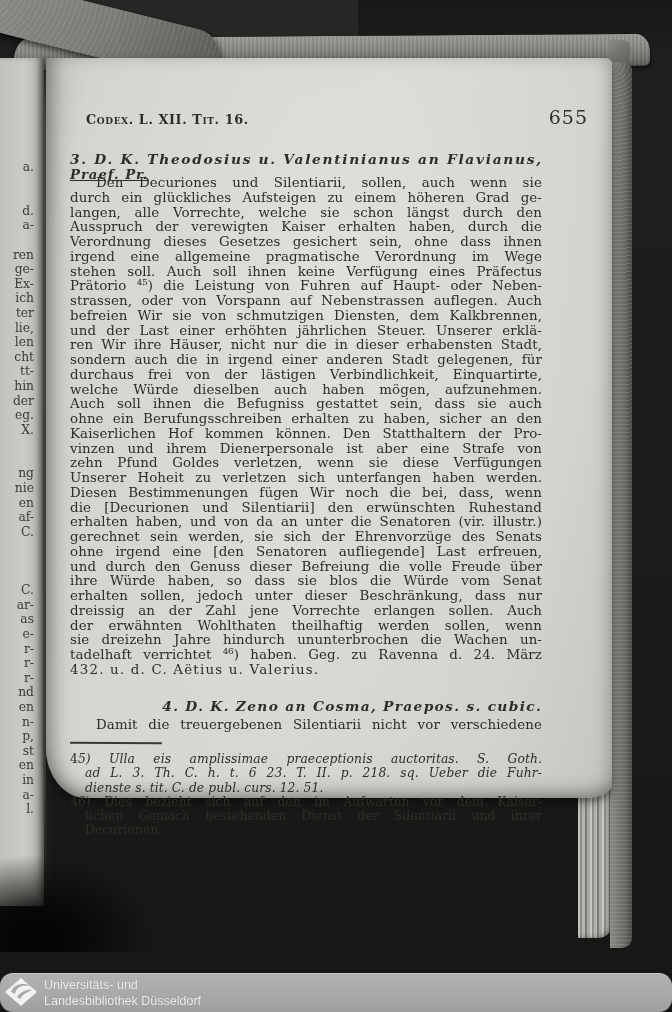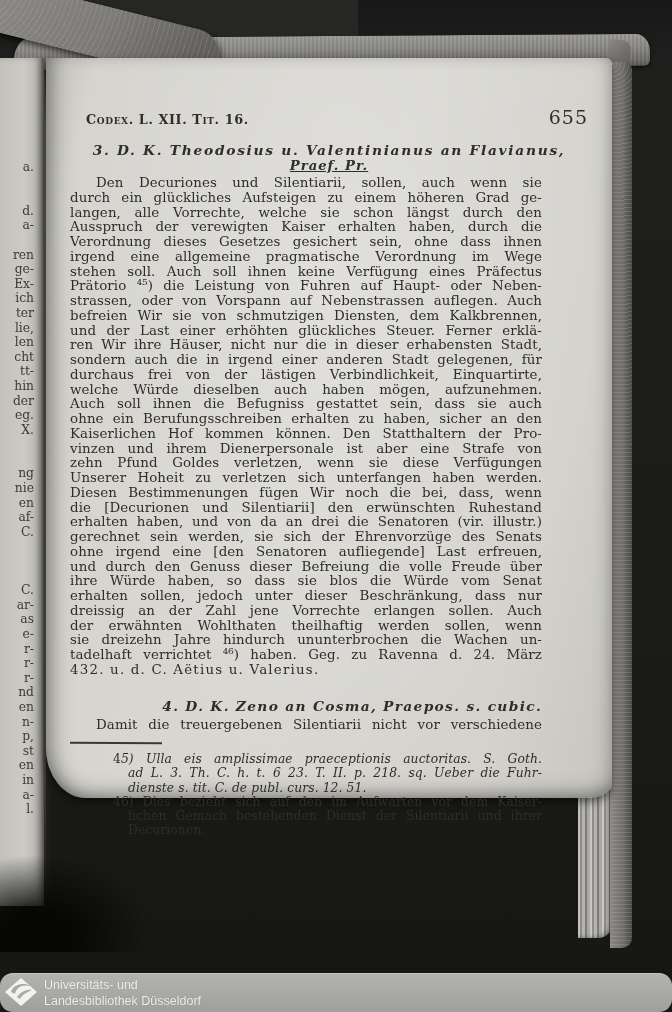--- a/index.html
+++ b/index.html
@@ -93,21 +93,21 @@
 
   
   .running-head{
     position:absolute;left:40px;top:48px;width:502px;
     display:flex;align-items:baseline;white-space:nowrap;
   }
   .codex-label{font-weight:bold;font-variant:small-caps;font-size:12.8px;letter-spacing:.6px;}
   .latin-title{font-style:italic;font-weight:bold;font-size:13.2px;margin-left:14px;letter-spacing:.3px;}
   .page-number{font-size:19px;margin-left:auto;letter-spacing:1px;text-align:right;}
 
-  .heading3{position:absolute;left:24px;top:84px;width:518px;text-align:center;}
+  .heading3{position:absolute;left:24px;top:93px;width:518px;}
   .heading3 .h-line1{font-style:italic;font-weight:bold;font-size:13.8px;letter-spacing:1.7px;line-height:16px;}
   .heading3 .h-line2{font-style:italic;font-weight:bold;font-size:13.2px;letter-spacing:1px;line-height:15px;text-decoration:underline;}
 
   .para{position:absolute;left:24px;width:472px;}
   .para3{top:118px;}
   .jline{
     height:14.75px;line-height:14.75px;font-size:13.4px;
     text-align:justify;text-align-last:justify;white-space:normal;
     letter-spacing:.1px;
   }
@@ -117,21 +117,21 @@
   .heading4{
     position:absolute;left:24px;top:640px;width:472px;text-align:right;
     font-style:italic;font-weight:bold;font-size:13.8px;letter-spacing:1.3px;
   }
   .para4{top:660px;}
   .para4 .jline:first-child{text-indent:26px;}
 
   .fn-rule{position:absolute;left:24px;top:684px;width:92px;height:2px;background:#3a3833;transform:rotate(.4deg);}
 
   .footnotes{position:absolute;left:24px;top:694px;width:472px;}
-  .footnote .jline{height:14.3px;line-height:14.3px;font-size:12.3px;margin-left:43px;}
+  .footnote .jline{height:14.3px;line-height:14.3px;font-size:12.3px;}
   .footnote .jline:not(:first-child){padding-left:15px;}
   .footnote .jline:last-child{text-align-last:left;}
   .fn-italic .jline{font-style:italic;}
   .fn-italic .jline:first-child::first-letter{font-style:normal;}
 
   
   .stamp-bar{
     position:absolute;left:0;bottom:0;width:672px;height:38px;
     background:linear-gradient(180deg,#b2b2b0 0%,#a9a9a7 50%,#9f9f9d 100%);
     border-top:1px solid #c6c6c4;
@@ -224,34 +224,34 @@
     <div class="jline">Den Decuriones und Silentiarii, sollen, auch wenn sie</div>
         <div class="jline">durch ein glückliches Aufsteigen zu einem höheren Grad ge-</div>
         <div class="jline">langen, alle Vorrechte, welche sie schon längst durch den</div>
         <div class="jline">Ausspruch der verewigten Kaiser erhalten haben, durch die</div>
         <div class="jline">Verordnung dieses Gesetzes gesichert sein, ohne dass ihnen</div>
         <div class="jline">irgend eine allgemeine pragmatische Verordnung im Wege</div>
         <div class="jline">stehen soll.  Auch soll ihnen keine Verfügung eines Präfectus</div>
         <div class="jline">Prätorio ⁴⁵) die Leistung von Fuhren auf Haupt- oder Neben-</div>
         <div class="jline">strassen, oder von Vorspann auf Nebenstrassen auflegen.  Auch</div>
         <div class="jline">befreien Wir sie von schmutzigen Diensten, dem Kalkbrennen,</div>
-        <div class="jline">und der Last einer erhöhten glückliches Steuer.  Ferner erklä-</div>
+        <div class="jline">und der Last einer erhöhten jährlichen Steuer.  Unserer erklä-</div>
         <div class="jline">ren Wir ihre Häuser, nicht nur die in dieser erhabensten Stadt,</div>
         <div class="jline">sondern auch die in irgend einer anderen Stadt gelegenen, für</div>
         <div class="jline">durchaus frei von der lästigen Verbindlichkeit, Einquartirte,</div>
         <div class="jline">welche Würde dieselben auch haben mögen, aufzunehmen.</div>
         <div class="jline">Auch soll ihnen die Befugniss gestattet sein, dass sie auch</div>
         <div class="jline">ohne ein Berufungsschreiben erhalten zu haben, sicher an den</div>
         <div class="jline">Kaiserlichen Hof kommen können.  Den Statthaltern der Pro-</div>
         <div class="jline">vinzen und ihrem Dienerpersonale ist aber eine Strafe von</div>
         <div class="jline">zehn Pfund Goldes verletzen, wenn sie diese Verfügungen</div>
         <div class="jline">Unserer Hoheit zu verletzen sich unterfangen haben werden.</div>
         <div class="jline">Diesen Bestimmenungen fügen Wir noch die bei, dass, wenn</div>
         <div class="jline">die [Decurionen und Silentiarii] den erwünschten Ruhestand</div>
-        <div class="jline">erhalten haben, und von da an drei die Senatoren (vir. illustr.)</div>
+        <div class="jline">erhalten haben, und von da an unter die Senatoren (vir. illustr.)</div>
         <div class="jline">gerechnet sein werden, sie sich der Ehrenvorzüge des Senats</div>
         <div class="jline">ohne irgend eine [den Senatoren aufliegende] Last erfreuen,</div>
         <div class="jline">und durch den Genuss dieser Befreiung die volle Freude über</div>
         <div class="jline">ihre Würde haben, so dass sie blos die Würde vom Senat</div>
         <div class="jline">erhalten sollen, jedoch unter dieser Beschränkung, dass nur</div>
         <div class="jline">dreissig an der Zahl jene Vorrechte erlangen sollen.  Auch</div>
         <div class="jline">der erwähnten Wohlthaten theilhaftig werden sollen, wenn</div>
         <div class="jline">sie dreizehn Jahre hindurch ununterbrochen die Wachen un-</div>
         <div class="jline">tadelhaft verrichtet ⁴⁶) haben.  Geg. zu Ravenna d. 24. März</div>
         <div class="jline">432. u. d. C. Aëtius u. Valerius.</div>

